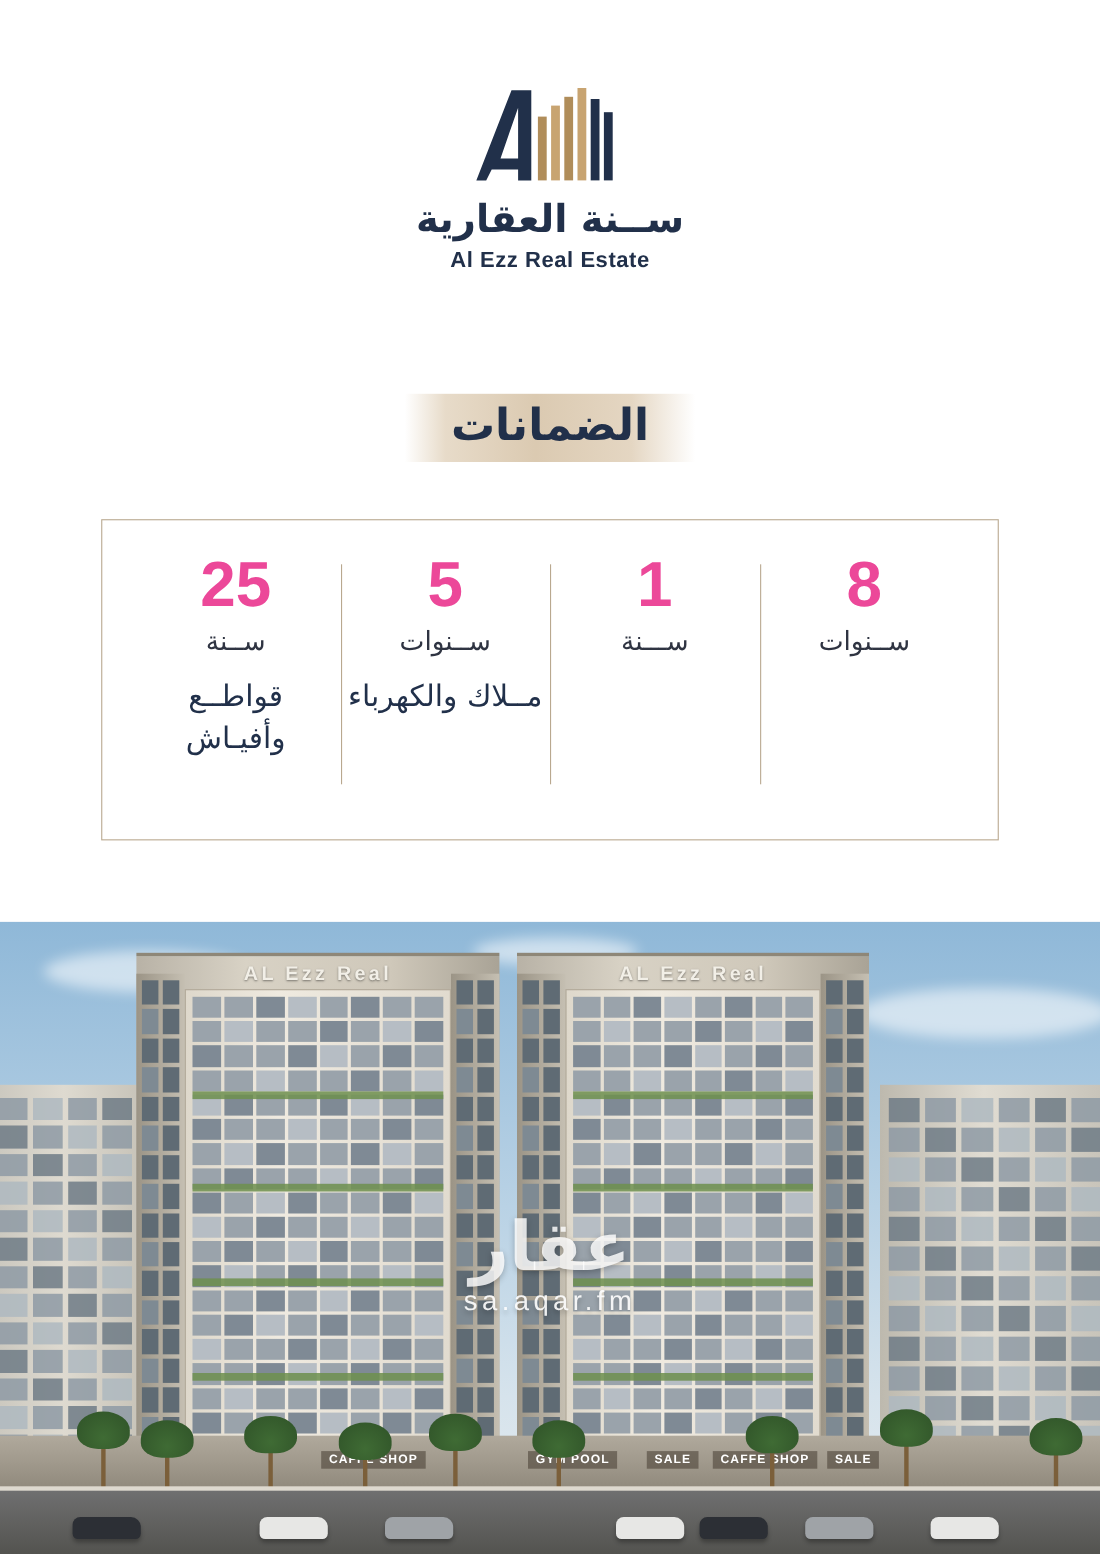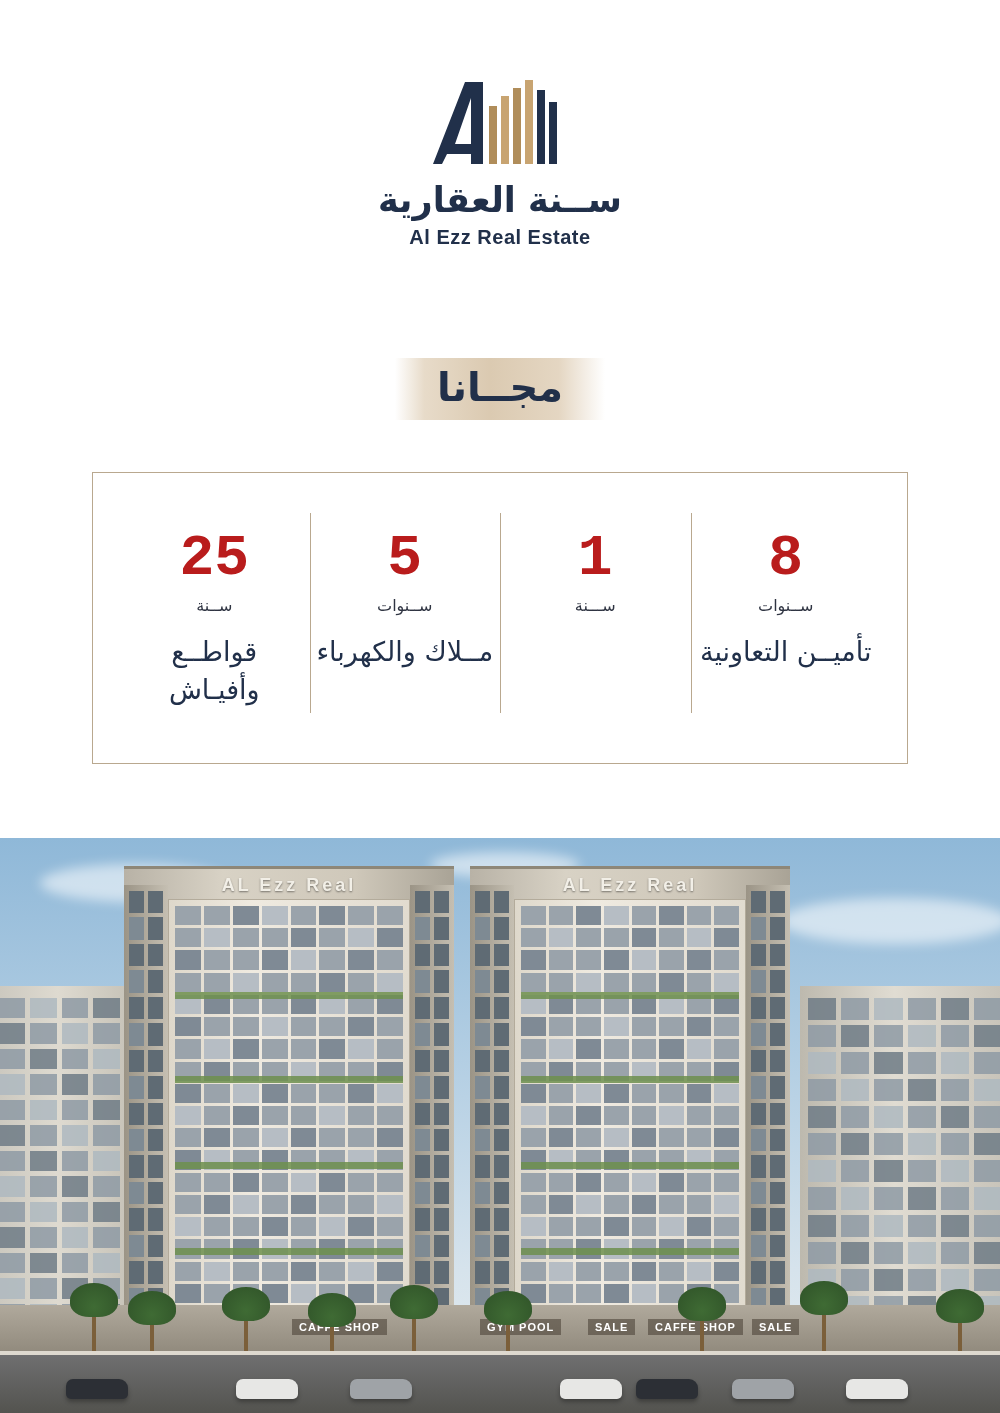--- a/index.html
+++ b/index.html
@@ -109,28 +109,27 @@
     position: absolute;
     top: 10px;
     left: 0;
     width: 1px;
     height: 200px;
     background: #b9a88f;
   }
   .g-num {
     font-size: 58px;
     font-weight: 700;
-    color: #b91c1c;
+    color: #ec4899;
     line-height: 1;
-    font-family: Liberation Mono, monospace;
-    margin-top: 27px;
+    font-family: Liberation Sans, sans-serif;
   }
   .g-unit {
     margin-top: 8px;
-    font-size: 16px;
+    font-size: 24px;
     color: #2f3442;
     letter-spacing: 3px;
     font-weight: 400;
   }
   .g-label {
     margin-top: 18px;
     font-size: 27px;
     line-height: 1.42;
     color: #21304a;
     text-align: center;
@@ -291,21 +290,21 @@
       <rect x="112" y="18" width="8" height="74" fill="#21304a"></rect>
       <rect x="124" y="30" width="8" height="62" fill="#21304a"></rect>
     </svg>
   </div>
   <div class="logo-ar">ســنة العقارية</div>
   <div class="logo-en">Al Ezz Real Estate</div>
 </div>
 
 <div class="title-wrap">
   <div class="title-banner">
-    <span class="title-text">مجــانا</span>
+    <span class="title-text">الضمانات</span>
   </div>
 </div>
 
 <div class="panel">
 
   <div class="g-col">
     <div class="g-num">25</div>
     <div class="g-unit">ســنة</div>
     <div class="g-label">قواطــع وأفيـاش</div>
   </div>
@@ -317,21 +316,20 @@
   </div>
 
   <div class="g-col">
     <div class="g-num">1</div>
     <div class="g-unit">ســـنة</div>
   </div>
 
   <div class="g-col">
     <div class="g-num">8</div>
     <div class="g-unit">ســنوات</div>
-    <div class="g-label">تأميــن التعاونية</div>
   </div>
 
 </div>
 
 <div class="photo">
   <div class="sky"></div>
   <div class="cloud" style="left:40px;top:26px;width:190px;height:38px;"></div>
   <div class="cloud" style="left:780px;top:60px;width:230px;height:46px;"></div>
   <div class="cloud" style="left:430px;top:14px;width:150px;height:26px;"></div>
 
@@ -1002,13 +1000,17 @@
   <div class="curb"></div>
   <div class="road"></div>
   <div class="car" style="left:66px;"></div>
   <div class="car white" style="left:236px;"></div>
   <div class="car silver" style="left:350px;"></div>
   <div class="car white" style="left:560px;"></div>
   <div class="car" style="left:636px;"></div>
   <div class="car silver" style="left:732px;"></div>
   <div class="car white" style="left:846px;"></div>
 
+  <div class="wm">
+    <div class="wm-ar">عقار</div>
+    <div class="wm-en">sa.aqar.fm</div>
+  </div>
 </div>
 
 </body></html>

